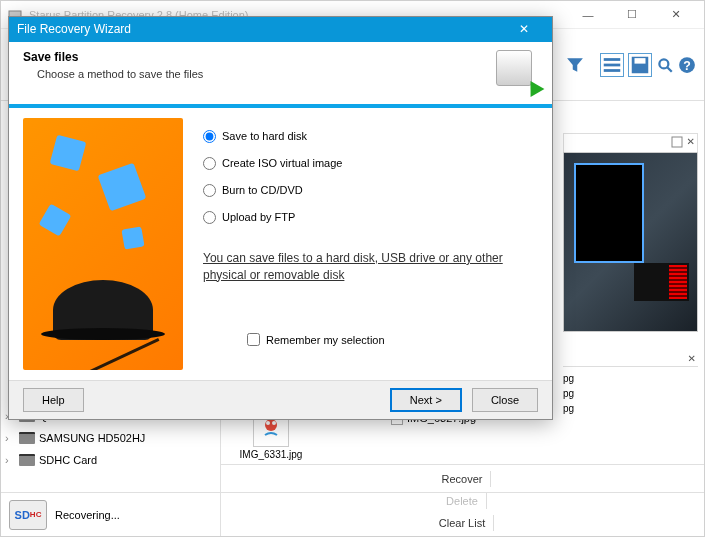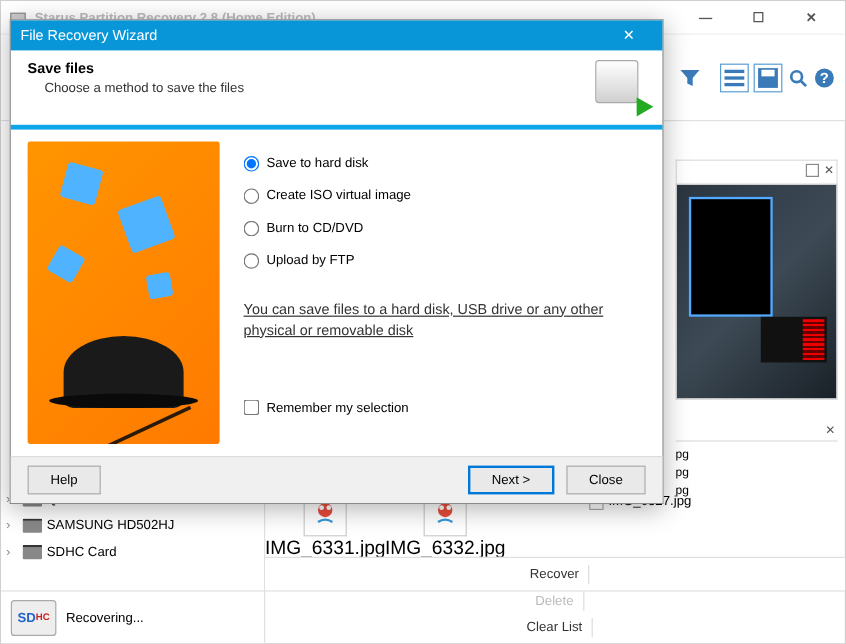--- a/index.html
+++ b/index.html
@@ -1,40 +1,40 @@
 <!DOCTYPE html>
 <html><head>
 <meta charset="utf-8">
 <style>
 * { box-sizing: border-box; margin: 0; padding: 0; font-family: "Segoe UI", Tahoma, sans-serif; }
 body { width: 705px; height: 537px; background: #fff; overflow: hidden; position: relative; font-size: 11px; }
 
 
 .app-window { position: absolute; inset: 0; border: 1px solid #d0d0d0; }
-.app-titlebar { height: 28px; background: #fff; display: flex; align-items: center; padding: 0 6px; color: #bbb; border-bottom: 1px solid #eee; font-weight: bold; }
+.app-titlebar { height: 28px; background: #fff; display: flex; align-items: center; padding: 0 6px; color: #bbb; border-bottom: 1px solid #eee; }
 .app-titlebar .icon-app { width: 16px; height: 16px; margin-right: 6px; }
 .win-controls { margin-left: auto; display: flex; }
 .win-controls span { width: 44px; height: 28px; display: flex; align-items: center; justify-content: center; color: #555; }
 
 .app-toolbar { height: 72px; background: #fff; border-bottom: 1px solid #e0e0e0; display: flex; align-items: center; padding: 0 8px; gap: 4px; justify-content: flex-end; }
 .toolbar-btn { width: 24px; height: 24px; border: 1px solid #5a9fd4; display: flex; align-items: center; justify-content: center; }
 .toolbar-icon { width: 18px; height: 18px; display: flex; align-items: center; justify-content: center; }
 
 .app-body { position: absolute; top: 100px; left: 0; right: 0; bottom: 0; display: flex; }
 .sidebar { width: 220px; background: #fff; border-right: 1px solid #e0e0e0; padding: 0 0 0 0; }
 .tree { padding: 4px 0; }
 .tree-item { display: flex; align-items: center; height: 22px; padding: 0 4px; gap: 4px; }
 .tree-item .chev { width: 10px; color: #888; }
 .disk-icon { width: 16px; height: 12px; background: #888; border-radius: 1px; border-top: 2px solid #333; }
 
 .content { flex: 1; display: flex; flex-direction: column; }
 .content-panel { display: flex; gap: 20px; padding: 10px; flex-wrap: wrap; }
 .thumb { display: flex; flex-direction: column; align-items: center; width: 80px; }
 .thumb-img { width: 36px; height: 36px; background: #fff; border: 1px solid #ccc; display: flex; align-items: center; justify-content: center; }
-.thumb-caption { font-size: 16px; margin-top: 2px; }
+.thumb-caption { font-size: 10px; margin-top: 2px; }
 
 .preview-pane { position: absolute; right: 6px; top: 132px; width: 135px; }
 .preview-header { display: flex; justify-content: flex-end; gap: 4px; padding: 2px; border: 1px solid #ddd; border-bottom: none; }
 .preview-img { width: 135px; height: 180px; background: linear-gradient(135deg,#2a3540 0%, #3d4a55 50%, #1a2128 100%); border: 1px solid #ccc; position: relative; }
 .preview-monitor { position: absolute; top: 10px; left: 10px; width: 70px; height: 100px; background: #000; border: 2px solid #5af; }
 .preview-tower { position: absolute; bottom: 30px; right: 8px; width: 55px; height: 38px; background: #111; }
 .preview-tower::after { content: ""; position: absolute; right: 2px; top: 2px; bottom: 2px; width: 18px; background: repeating-linear-gradient(0deg,#e00,#e00 2px,#600 2px,#600 4px); }
 
 .detail-panel { position: absolute; right: 6px; top: 350px; width: 135px; }
 .detail-header { display: flex; justify-content: flex-end; padding: 2px; border-bottom: 1px solid #ddd; }
@@ -69,21 +69,21 @@
 .puzzle.p3 { top: 90px; left: 20px; transform: rotate(30deg); width: 24px; height: 24px; }
 .puzzle.p4 { top: 110px; left: 100px; transform: rotate(-10deg); width: 20px; height: 20px; }
 .hat { position: absolute; bottom: 30px; left: 30px; width: 100px; height: 60px; background: #1a1a1a; border-radius: 50% 50% 8px 8px; }
 .hat::before { content: ""; position: absolute; bottom: 0; left: -12px; right: -12px; height: 12px; background: #0a0a0a; border-radius: 50%; }
 .wand { position: absolute; bottom: 10px; left: 50px; width: 90px; height: 3px; background: linear-gradient(90deg,#fff 0%,#fff 15%,#2a1a0a 15%,#2a1a0a 100%); transform: rotate(-25deg); }
 
 .wizard-options { flex: 1; padding-top: 12px; }
 .radio-row { display: flex; align-items: center; margin-bottom: 14px; font-size: 11px; }
 .radio-row input { margin-right: 6px; }
 .hint-text { font-size: 12px; color: #333; margin-top: 26px; line-height: 1.4; text-decoration: underline; }
-.check-row { display: flex; align-items: center; margin-top: 50px; font-size: 11px; }
+.check-row { display: flex; align-items: center; margin-top: 50px; font-size: 11px; margin-left: 44px; }
 .check-row input { margin-right: 6px; }
 
 .wizard-footer { height: 44px; border-top: 1px solid #dcdcdc; display: flex; align-items: center; padding: 0 14px; background: #f0f0f0; }
 .wiz-btn { height: 24px; padding: 0 18px; background: #e9e9e9; border: 1px solid #adadad; font-size: 11px; display: flex; align-items: center; }
 .wiz-btn.primary { border: 2px solid #0078d7; background: #e9e9e9; }
 .wizard-footer .spacer { flex: 1; }
 
 .filename-row { display: flex; align-items: center; gap: 4px; font-size: 11px; }
 .file-icon { width: 12px; height: 14px; background: #fff; border: 1px solid #aaa; position: relative; }
 .file-icon.jpg::after { content: ""; position: absolute; inset: 2px; background: radial-gradient(circle,#e74c3c 30%,#fff 30%); }
@@ -200,31 +200,20 @@
         <div class="thumb">
           <div class="thumb-img">
               <svg width="28" height="28" viewBox="0 0 28 28">
                 <circle cx="14" cy="10" r="6" fill="#e74c3c"></circle>
                 <circle cx="11" cy="8" r="2" fill="#fff"></circle>
                 <circle cx="17" cy="8" r="2" fill="#fff"></circle>
                 <path d="M8 20 Q14 16 20 20" stroke="#3498db" fill="none" stroke-width="2"></path>
               </svg>
             </div>
           <div class="thumb-caption">IMG_6331.jpg</div>
-        </div>
-        <div class="thumb">
-          <div class="thumb-img">
-              <svg width="28" height="28" viewBox="0 0 28 28">
-                <circle cx="14" cy="10" r="6" fill="#e74c3c"></circle>
-                <circle cx="11" cy="8" r="2" fill="#fff"></circle>
-                <circle cx="17" cy="8" r="2" fill="#fff"></circle>
-                <path d="M8 20 Q14 16 20 20" stroke="#3498db" fill="none" stroke-width="2"></path>
-              </svg>
-            </div>
-          <div class="thumb-caption">IMG_6332.jpg</div>
         </div>
         <div style="margin-left:60px">
           <div class="filename-row">
             <span class="file-icon jpg"></span>
             <span>IMG_6327.jpg</span>
           </div>
         </div>
       </div>
     </div>
   </div>

